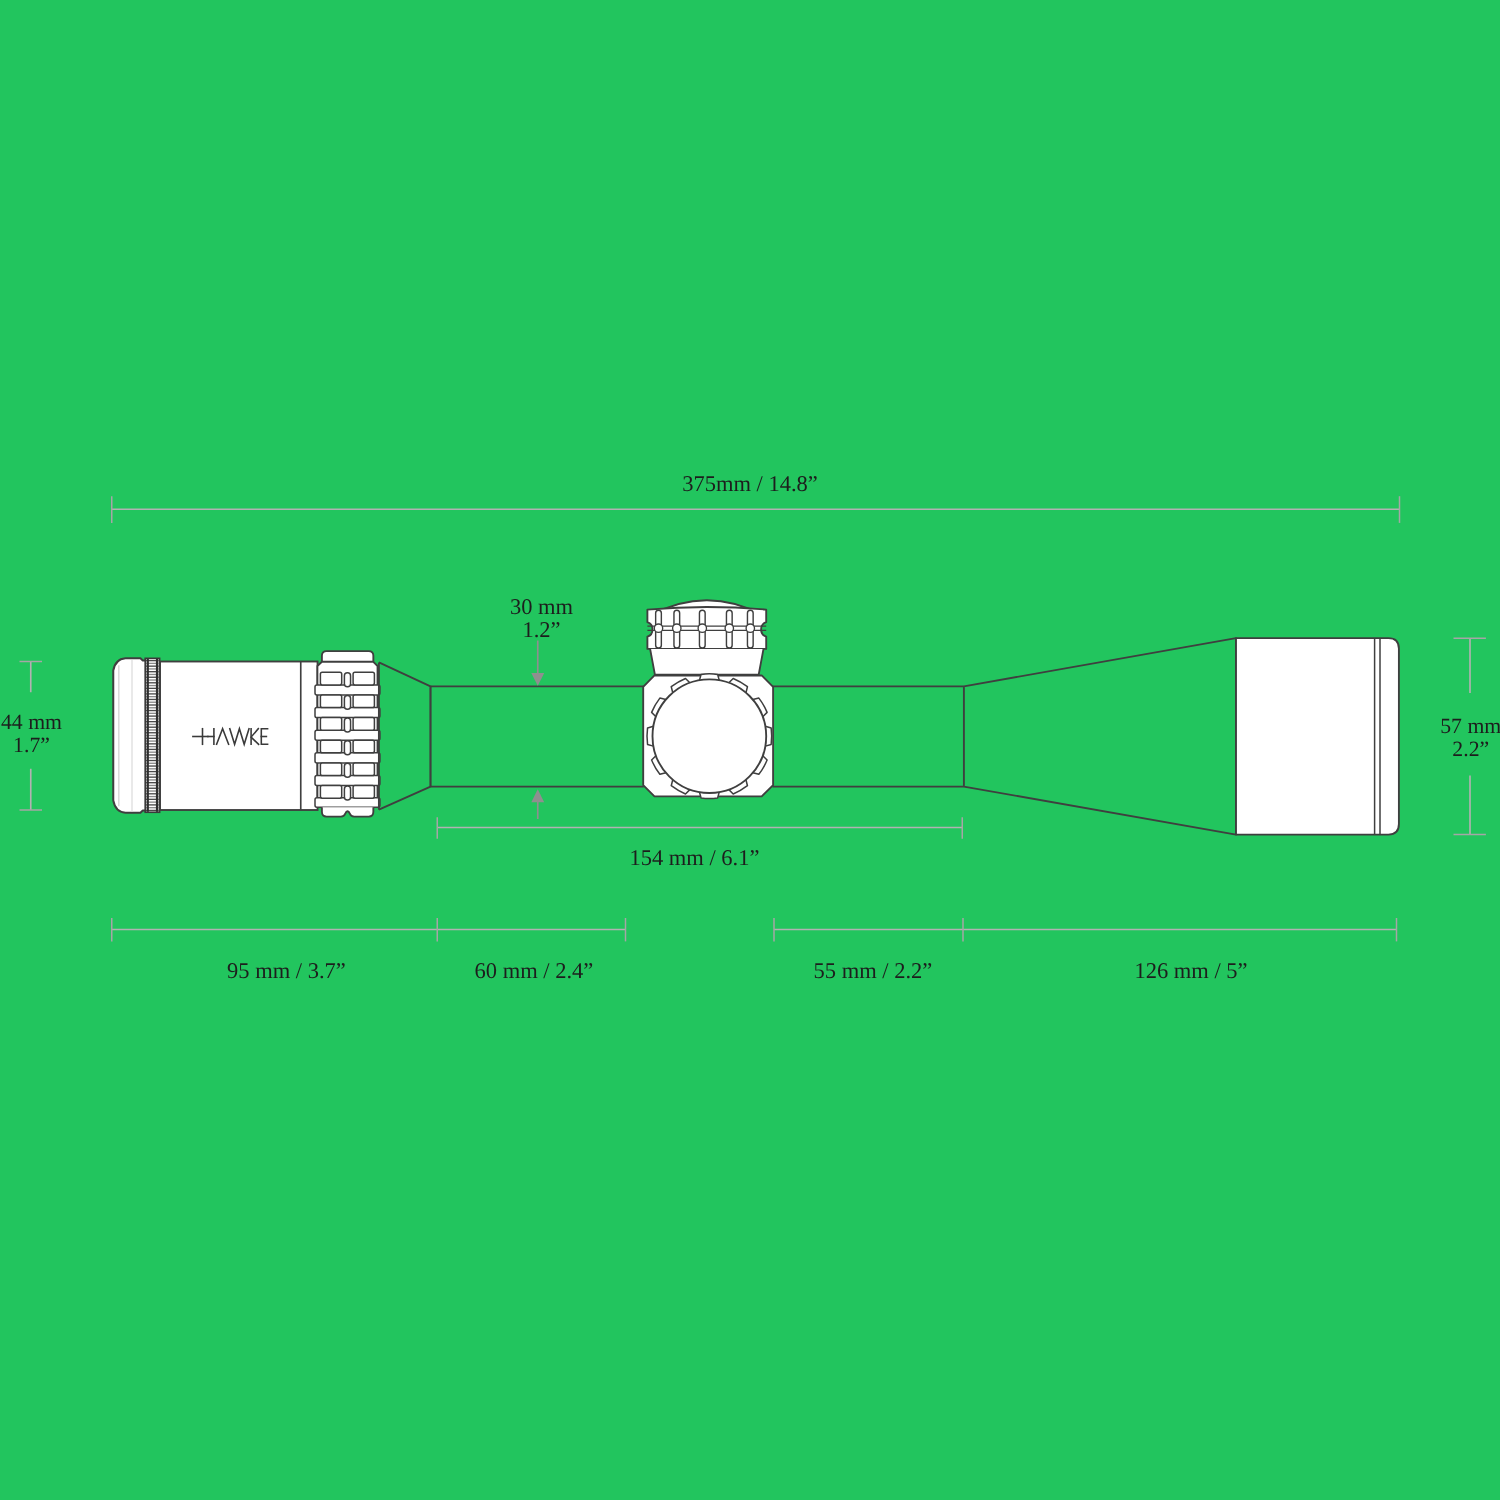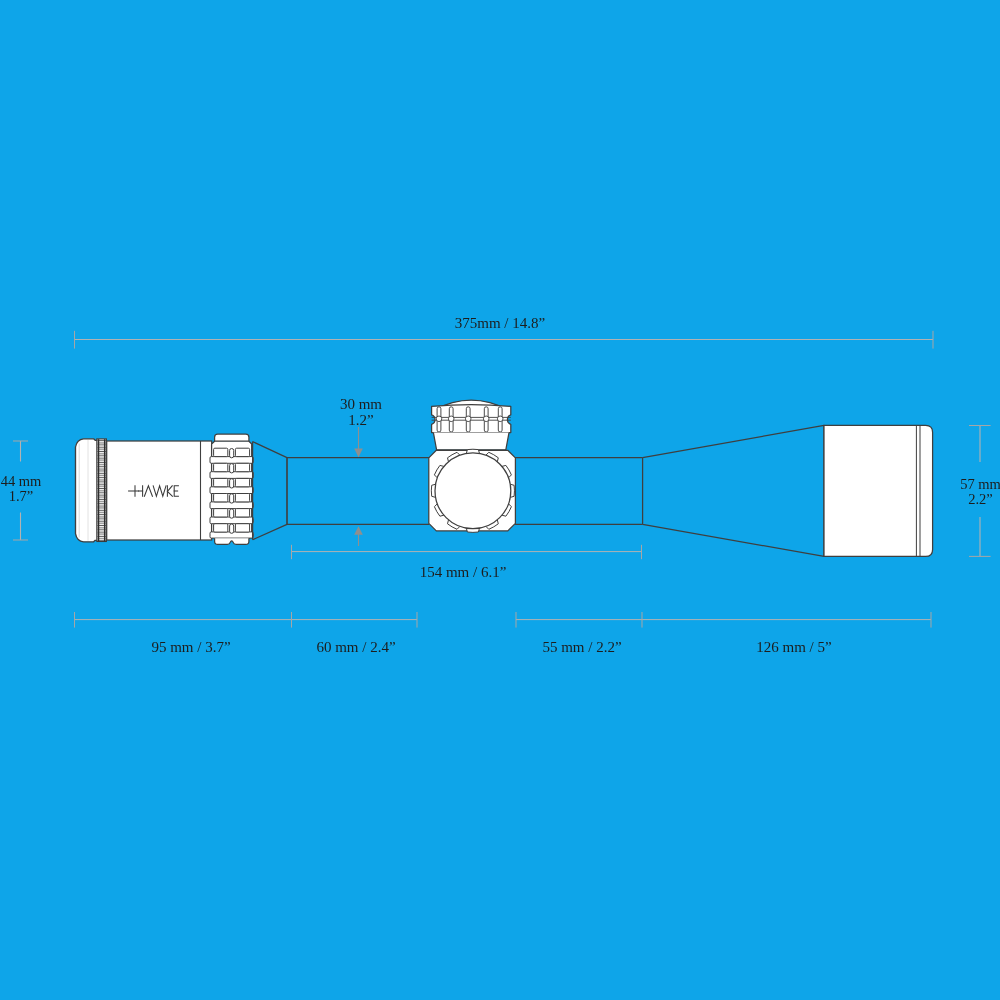--- a/index.html
+++ b/index.html
@@ -1,17 +1,17 @@
 <!DOCTYPE html>
 <html><head>
 <meta charset="utf-8">
 <title>Riflescope Dimensions</title>
 <style>
   html,body { margin:0; padding:0; background:#ffffff; }
-  #page { position:relative; width:1000px; height:1000px; background:#0ea5e9; overflow:hidden; }
+  #page { position:relative; width:1000px; height:1000px; background:#22c55e; overflow:hidden; }
   svg { position:absolute; left:0; top:0; }
   text { font-family:"Liberation Serif", serif; }
 </style>
 </head>
 <body>
 
 <div id="page">
 <svg width="1000" height="1000" viewBox="0 0 1000 1000">
 
 <path d="M97.6,440.3 L95.2,440.3 L93.6,438.8 L83.6,438.8 Q76.9,439.3 75.5,447.0 L75.5,533.6 Q76.9,541.3 83.6,541.8 L93.6,541.8 L95.2,540.3 L97.6,540.3" fill="#ffffff" stroke="#3f3f3f" stroke-width="1.35" stroke-linejoin="round"></path>

